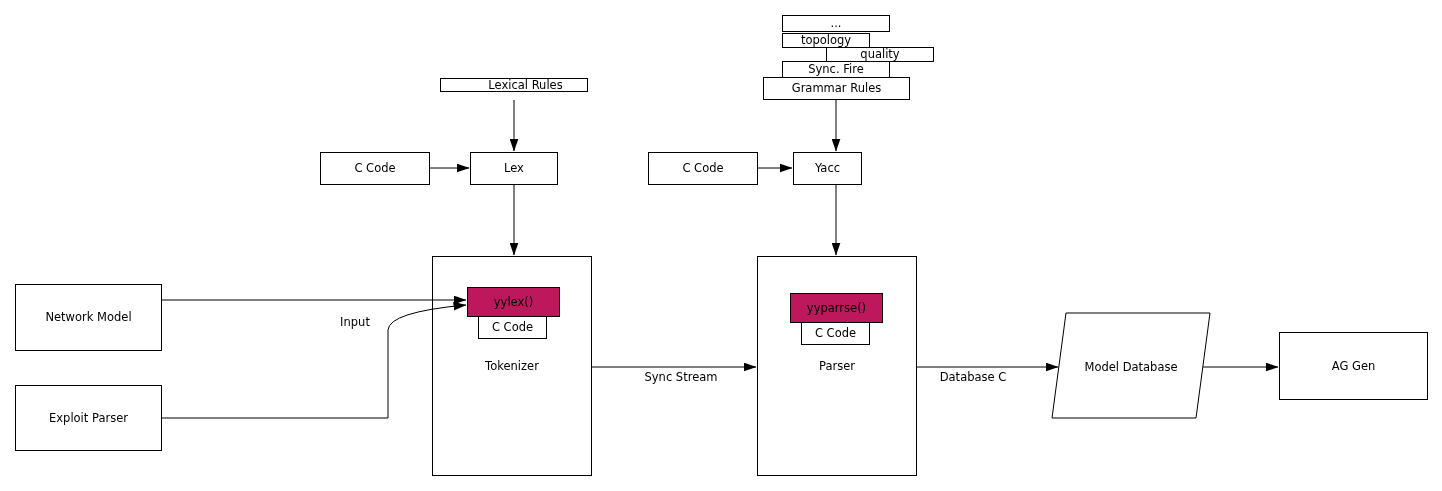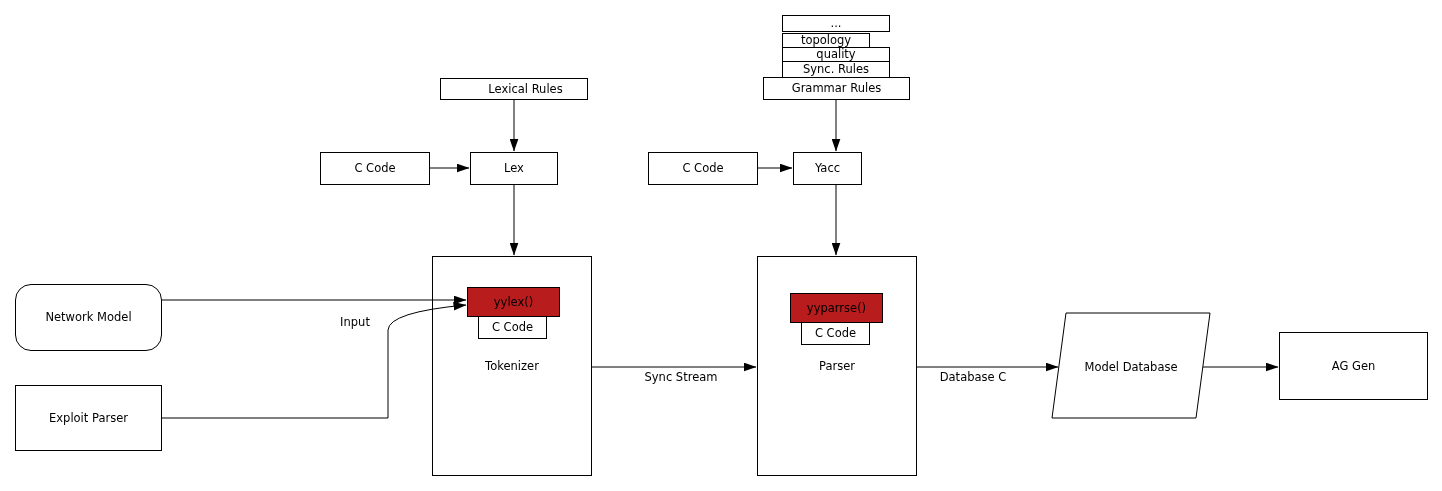--- a/index.html
+++ b/index.html
@@ -24,21 +24,21 @@
     box-sizing: border-box;
     border: 1px solid #000;
     background: #ffffff;
     display: flex;
     align-items: center;
     justify-content: center;
     text-align: center;
     line-height: 1.1;
   }
   .box.transparent { background: transparent; }
-  .box.highlight { background: #b91c1c; }
+  .box.highlight { background: #be185d; }
   .lbl {
     position: absolute;
     display: flex;
     align-items: center;
     justify-content: center;
     text-align: center;
     white-space: nowrap;
   }
   
   .row { font-size: 11.5px; }
@@ -69,48 +69,48 @@
 
     <polygon points="1066,313 1210,313 1196,418 1052,418" fill="#ffffff" stroke="#000"></polygon>
   </svg>
 
   <div class="box row" style="left:782px; top:15px; width:108px; height:17px;">
       <span>...</span>
     </div>
   <div class="box row" style="left:782px; top:33px; width:88px; height:15px;">
       <span>topology</span>
     </div>
-  <div class="box row" style="left:782px; top:47px; width:108px; height:15px;">
+  <div class="box row" style="left:826px; top:47px; width:108px; height:15px;">
       <span>quality</span>
     </div>
   <div class="box row" style="left:782px; top:61px; width:108px; height:17px;">
-      <span>Sync. Rules</span>
+      <span>Sync. Fire</span>
     </div>
   <div class="box" style="left:763px; top:77px; width:147px; height:23px;">
       <span>Grammar Rules</span>
     </div>
 
-  <div class="box" style="left:440px; top:78px; width:148px; height:22px;padding-left:23px;">
+  <div class="box" style="left:440px; top:78px; width:148px; height:14px;padding-left:23px;">
       <span>Lexical Rules</span>
     </div>
   <div class="box" style="left:320px; top:152px; width:110px; height:33px;">
       <span>C Code</span>
     </div>
   <div class="box" style="left:470px; top:152px; width:88px; height:33px;justify-content:center;">
       <span>Lex</span>
     </div>
 
   <div class="box" style="left:648px; top:152px; width:110px; height:33px;">
       <span>C Code</span>
     </div>
   <div class="box" style="left:793px; top:152px; width:69px; height:33px;">
       <span>Yacc</span>
     </div>
 
-  <div class="box" style="left:15px; top:284px; width:147px; height:67px;border-radius:16px;">
+  <div class="box" style="left:15px; top:284px; width:147px; height:67px;">
       <span>Network Model</span>
     </div>
   <div class="box" style="left:15px; top:385px; width:147px; height:66px;">
       <span>Exploit Parser</span>
     </div>
 
   <div class="box transparent" style="left:432px; top:256px; width:160px; height:220px;"></div>
   <div class="box highlight" style="left:467px; top:287px; width:93px; height:30px;">
       <span>yylex()</span>
     </div>

